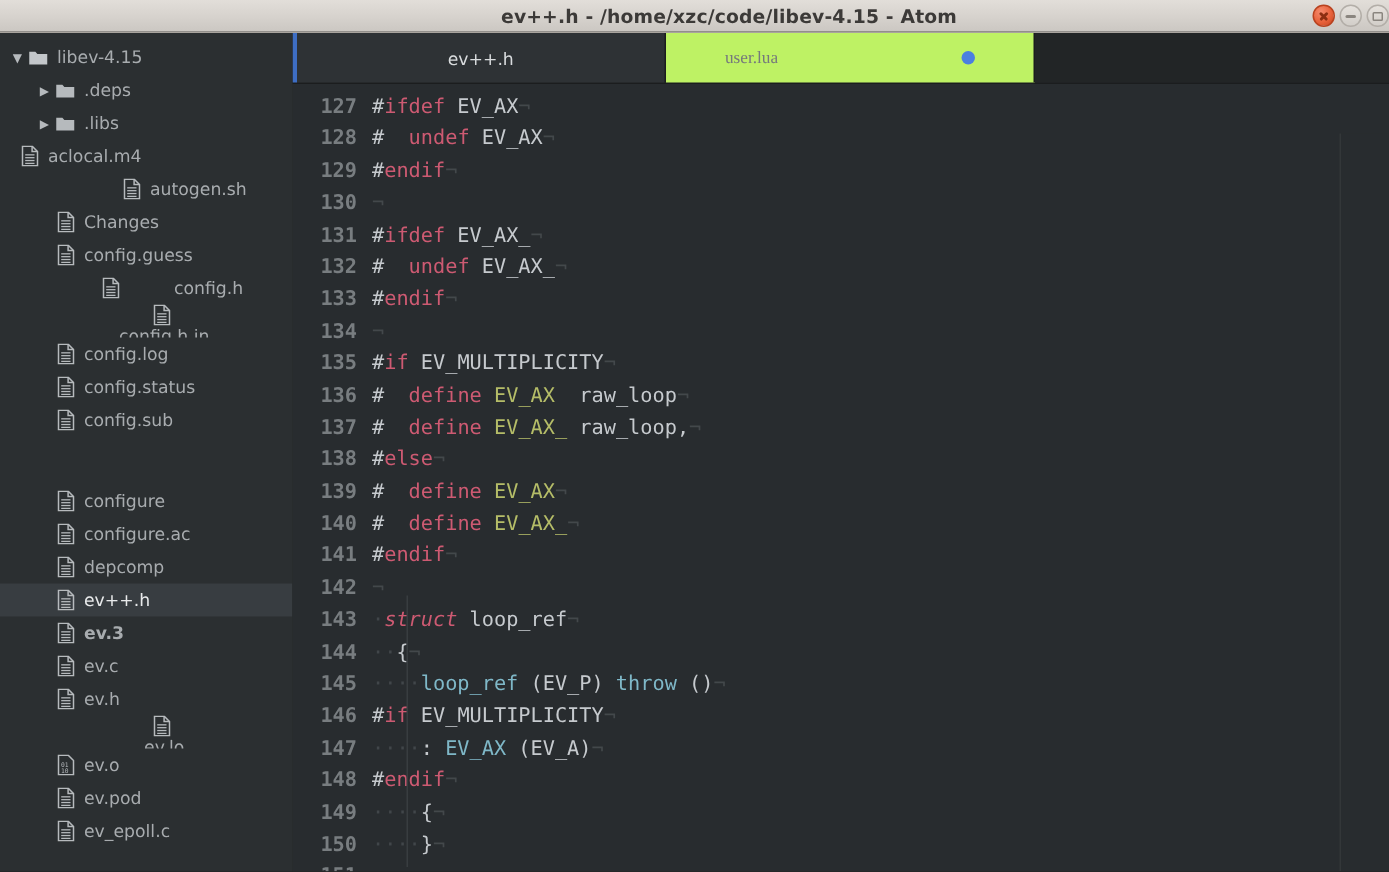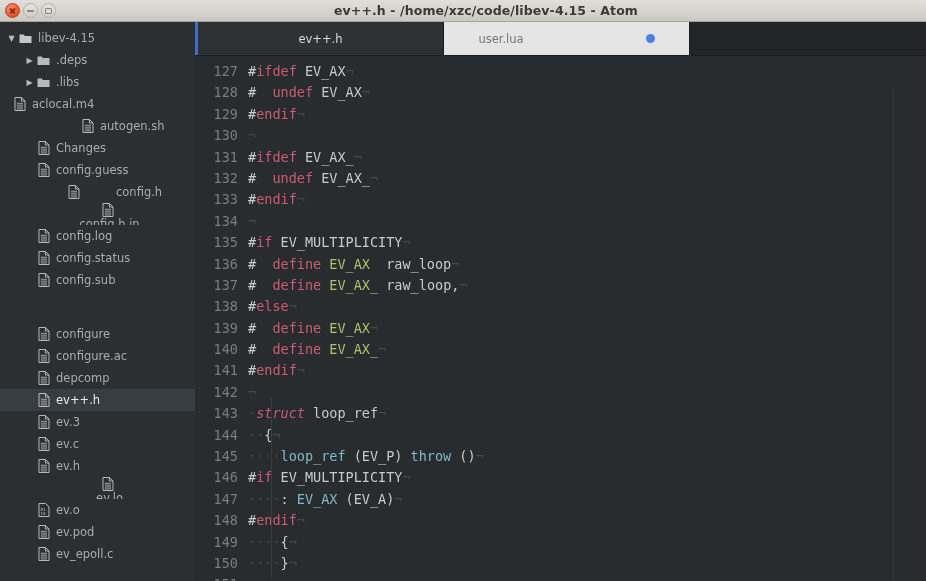--- a/index.html
+++ b/index.html
@@ -26,20 +26,21 @@
 
   
   .title-bar {
     position: relative;
     height: 22px;
     background: linear-gradient(to bottom, #e2ded9 0%, #d6d2cd 55%, #cbc7c2 100%);
     border-bottom: 1px solid #a9a49e;
     display: flex;
     align-items: center;
     box-sizing: border-box;
+    justify-content: flex-end;
   }
   .win-buttons {
     display: flex;
     align-items: center;
     gap: 3px;
     padding-left: 5px;
   }
   .win-btn {
     width: 15px;
     height: 15px;
@@ -195,23 +196,24 @@
     cursor: default;
   }
   .tab.active {
     width: 246px;
     background: #2e3235;
     color: #d9dcde;
     border-right: 1px solid #1b1d1e;
   }
   .tab.inactive {
     width: 246px;
-    background: #e5e5e5;
+    background: #bef264;
     color: #75797c;
     border-right: 1px solid #1b1d1e;
+    font-family: Liberation Serif, serif;
   }
   .tab-modified-dot {
     width: 9px;
     height: 9px;
     border-radius: 50%;
     background: #4b7fe0;
     margin-left: 122px;
   }
   .tab-filler {
     flex: 1;
@@ -231,20 +233,21 @@
     padding-top: 5px;
   }
   .gutter {
     width: 52px;
     min-width: 52px;
     text-align: right;
     padding-right: 9px;
     box-sizing: border-box;
     color: #787d80;
     user-select: none;
+    font-weight: bold;
   }
   .gutter .ln {
     height: 21.4px;
     white-space: pre;
   }
   .code-lines {
     flex: 1;
     position: relative;
     padding-left: 1px;
     overflow: hidden;
@@ -512,21 +515,21 @@
               <path d="M1 0.5 L7.5 0.5 L11 4 L11 13.5 L1 13.5 Z" fill="none" stroke="#b6babd"></path>
               <path d="M7.4 0.6 L7.4 4 L10.9 4" fill="none" stroke="#b6babd"></path>
               <rect x="2.8" y="5.8" width="6.2" height="0.85" fill="#b6babd"></rect>
               <rect x="2.8" y="7.699999999999999" width="6.2" height="0.85" fill="#b6babd"></rect>
               <rect x="2.8" y="9.6" width="6.2" height="0.85" fill="#b6babd"></rect>
               <rect x="2.8" y="11.5" width="6.2" height="0.85" fill="#b6babd"></rect>
             </svg>
           </span>
           <span class="tree-label">ev++.h</span>
         </div>
-        <div class="tree-row" style="padding-left: 24px;">
+        <div class="tree-row" style="padding-left: 24px; font-weight: bold;">
           <span class="spacer"></span>
           <span class="icon-box">
             <svg width="12" height="14" viewBox="0 0 12 14">
               <path d="M1 0.5 L7.5 0.5 L11 4 L11 13.5 L1 13.5 Z" fill="none" stroke="#b6babd"></path>
               <path d="M7.4 0.6 L7.4 4 L10.9 4" fill="none" stroke="#b6babd"></path>
               <rect x="2.8" y="5.8" width="6.2" height="0.85" fill="#b6babd"></rect>
               <rect x="2.8" y="7.699999999999999" width="6.2" height="0.85" fill="#b6babd"></rect>
               <rect x="2.8" y="9.6" width="6.2" height="0.85" fill="#b6babd"></rect>
               <rect x="2.8" y="11.5" width="6.2" height="0.85" fill="#b6babd"></rect>
             </svg>

